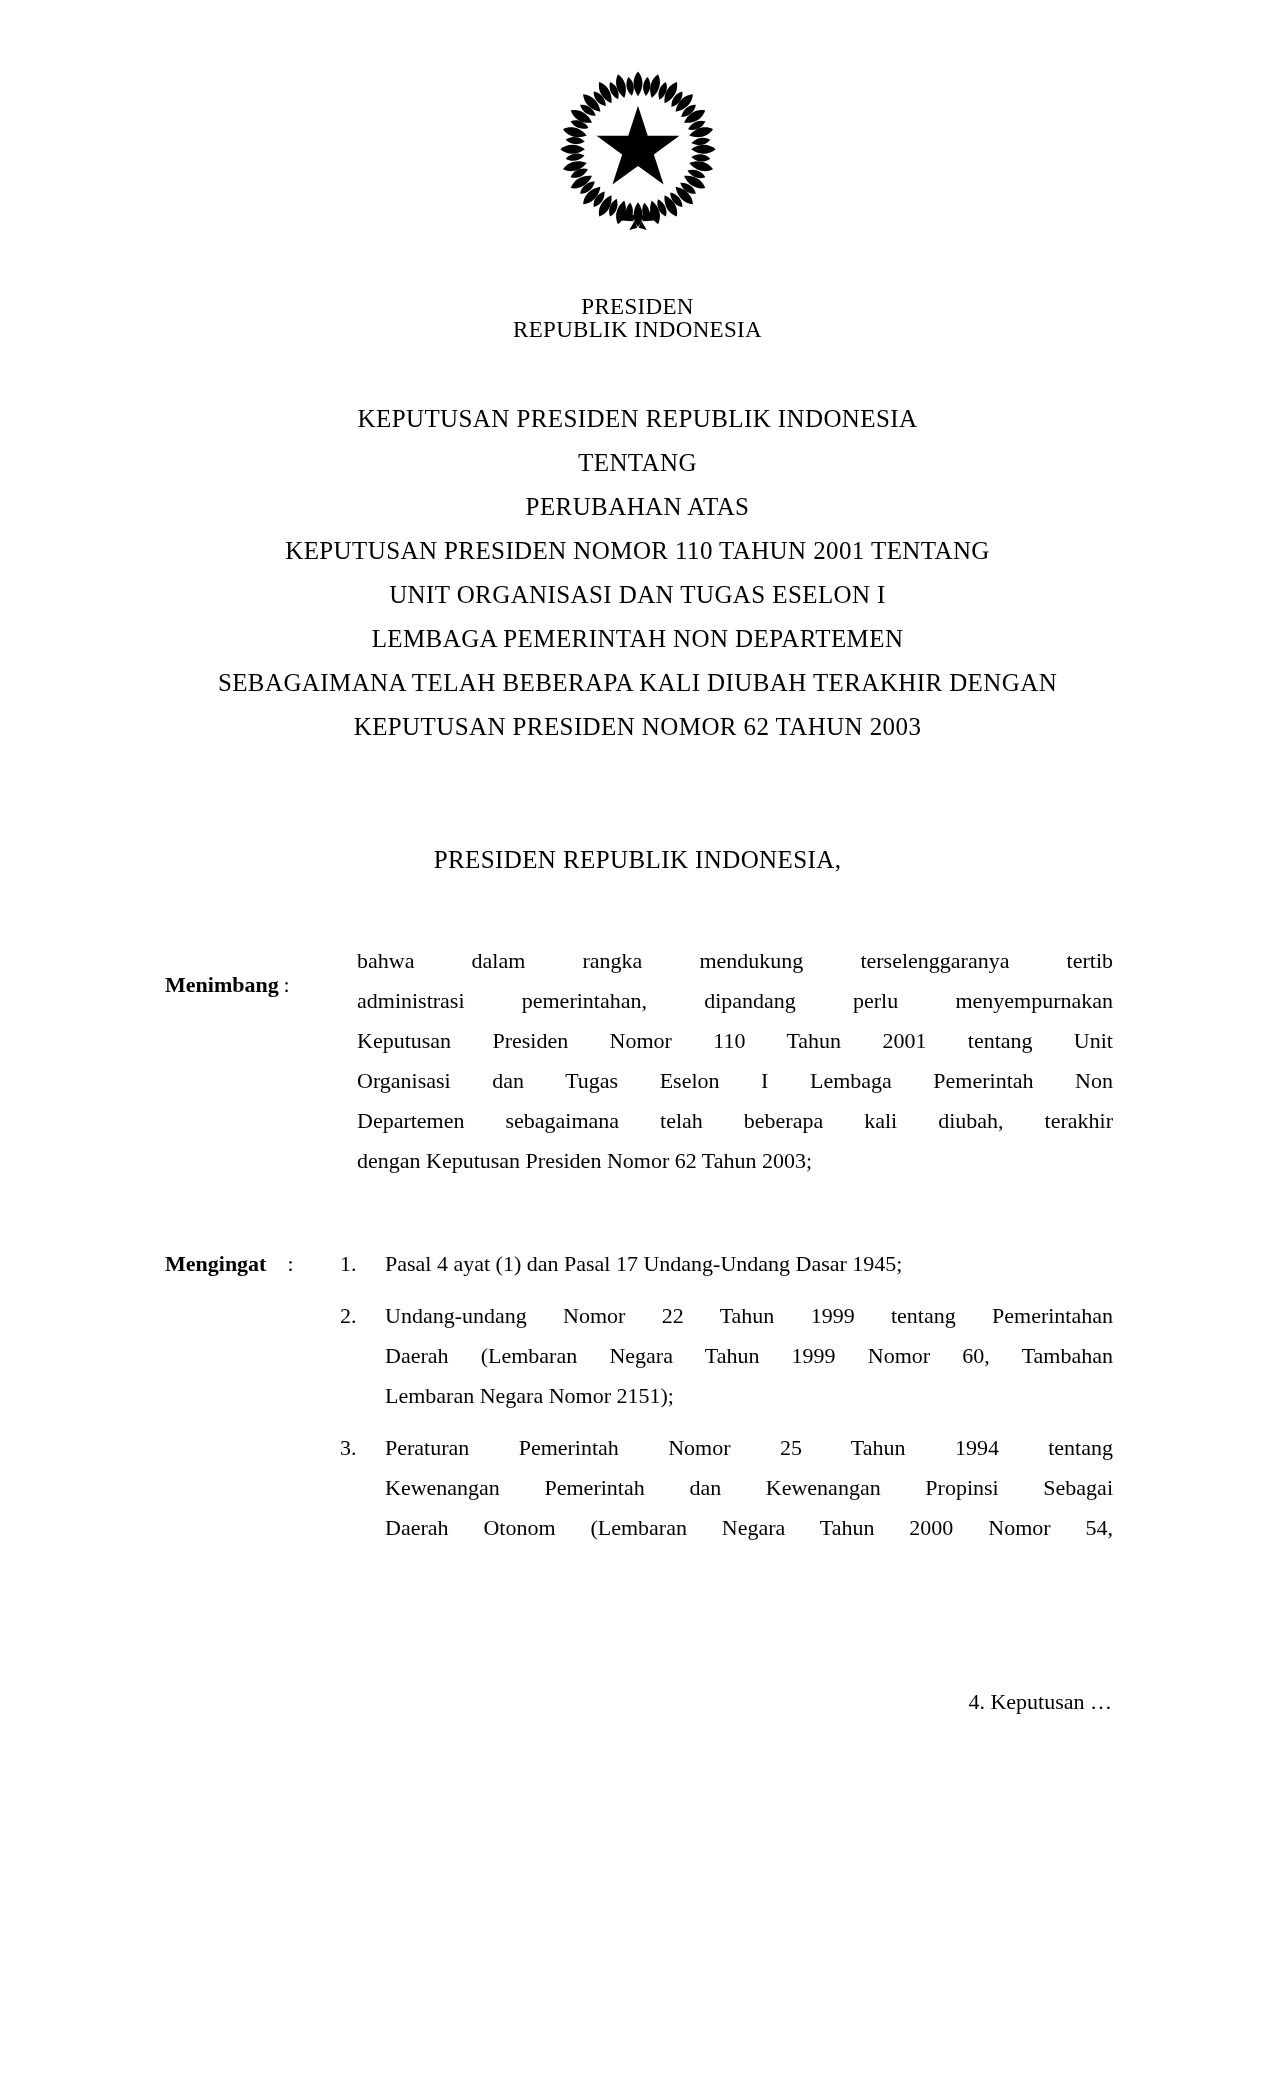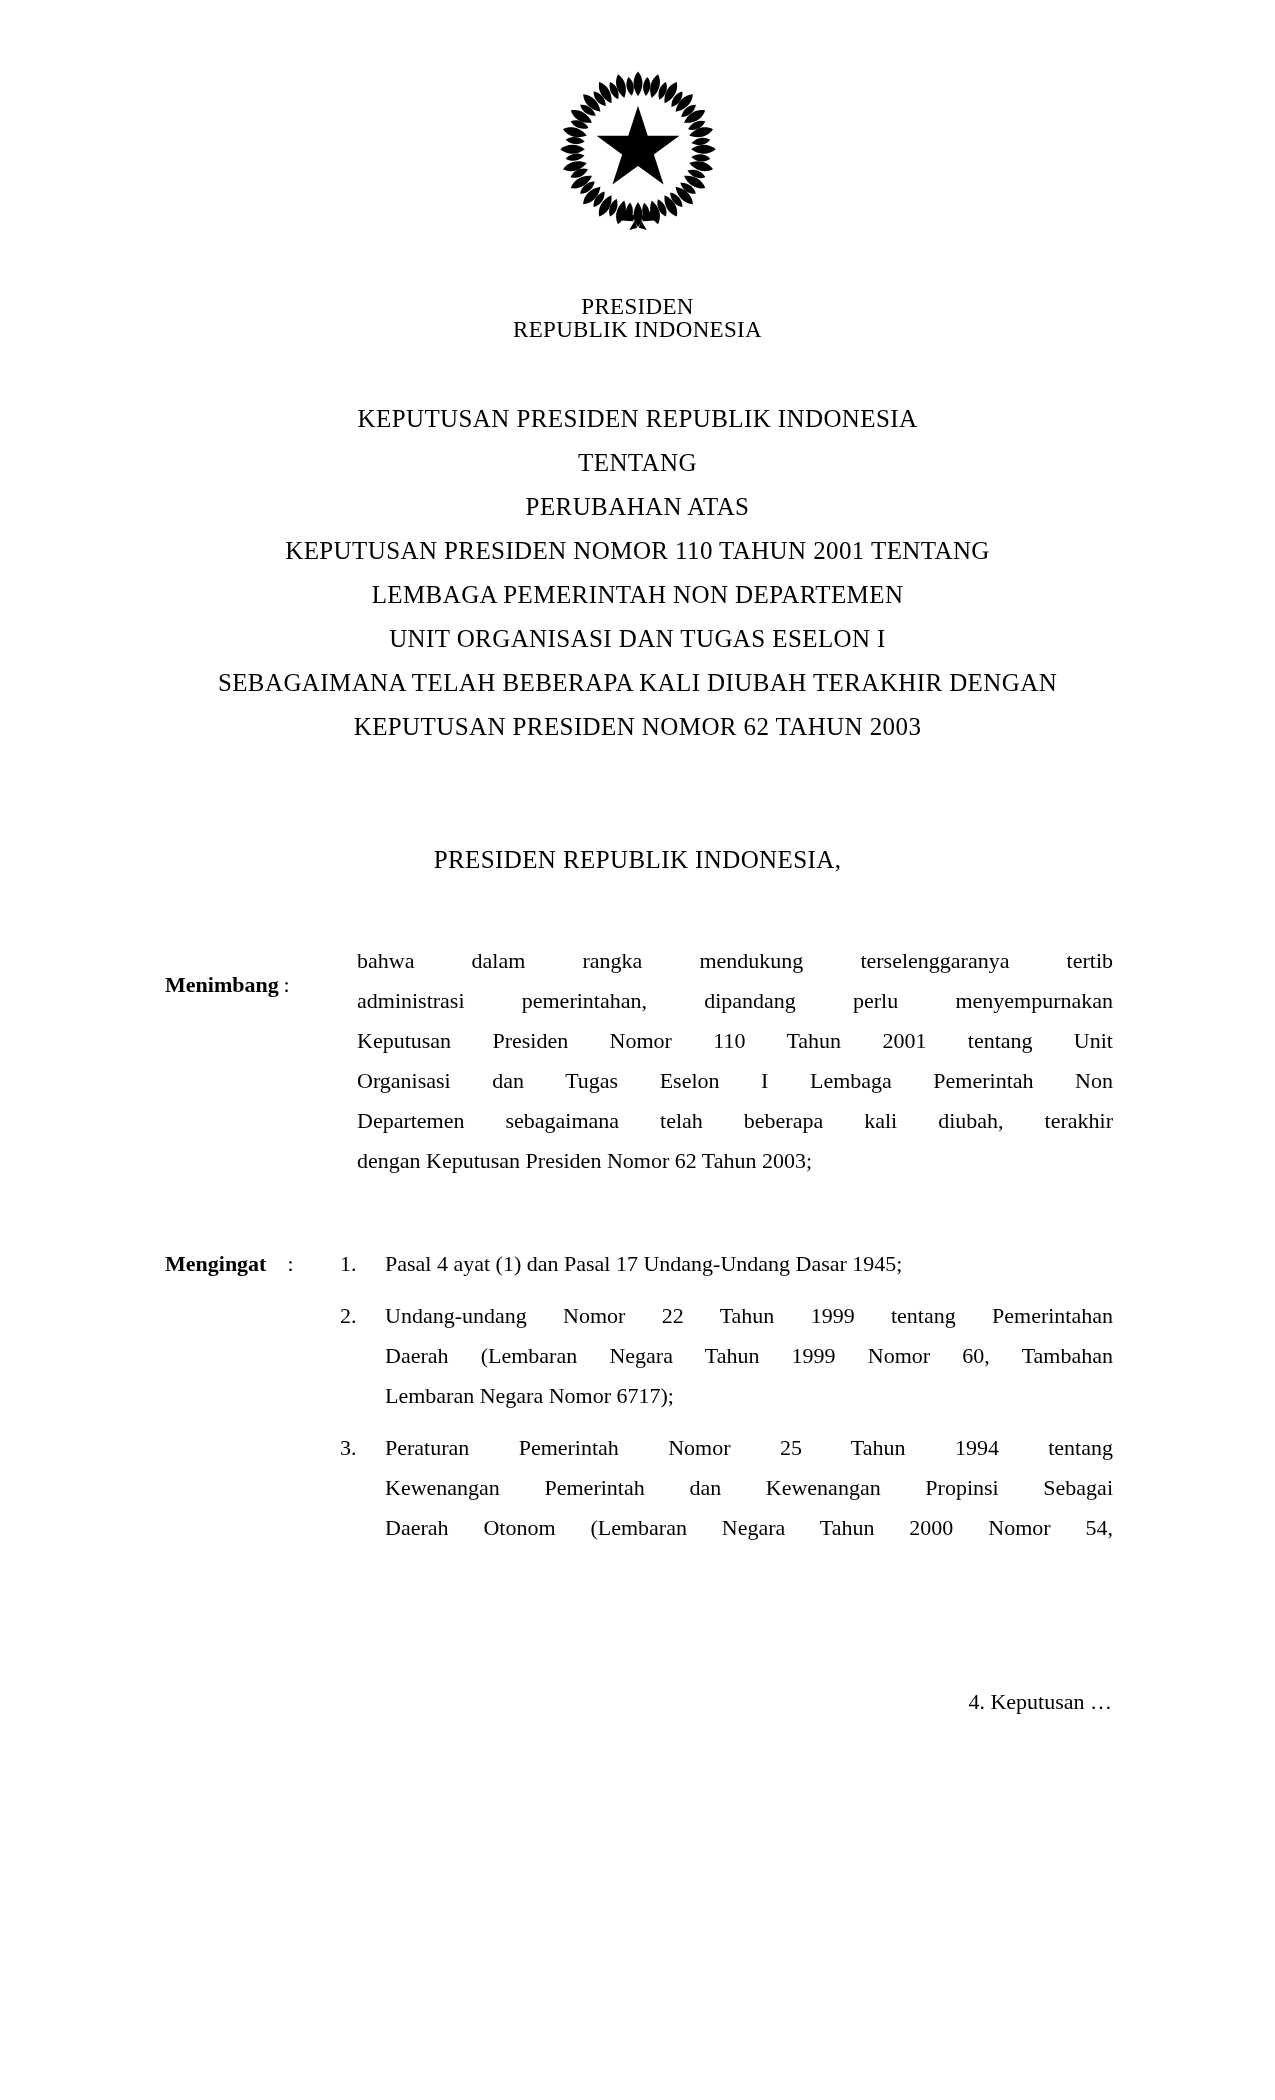--- a/index.html
+++ b/index.html
@@ -132,22 +132,22 @@
   <div class="seal-caption">
     <div>PRESIDEN</div>
     <div>REPUBLIK INDONESIA</div>
   </div>
 
   <div class="decree-title">
     <div class="title-line">KEPUTUSAN PRESIDEN REPUBLIK INDONESIA</div>
     <div class="title-line">TENTANG</div>
     <div class="title-line">PERUBAHAN ATAS</div>
     <div class="title-line">KEPUTUSAN PRESIDEN NOMOR 110 TAHUN 2001 TENTANG</div>
+    <div class="title-line">UNIT ORGANISASI DAN TUGAS ESELON I</div>
     <div class="title-line">LEMBAGA PEMERINTAH NON DEPARTEMEN</div>
-    <div class="title-line">UNIT ORGANISASI DAN TUGAS ESELON I</div>
     <div class="title-line">SEBAGAIMANA TELAH BEBERAPA KALI DIUBAH TERAKHIR DENGAN</div>
     <div class="title-line">KEPUTUSAN PRESIDEN NOMOR 62 TAHUN 2003</div>
   </div>
 
   <div class="opening">PRESIDEN REPUBLIK INDONESIA,</div>
 
   <div class="clause-label menimbang body-text">
     <span class="lbl">Menimbang</span>
     <span class="colon">:</span>
   </div>
@@ -168,21 +168,21 @@
 
     <div class="m-item">
       <span class="num">1.</span>
       <div class="jl">Pasal 4 ayat (1) dan Pasal 17 Undang-Undang Dasar 1945;</div>
     </div>
 
     <div class="m-item">
       <span class="num">2.</span>
       <div class="jl just">Undang-undang Nomor 22 Tahun 1999 tentang Pemerintahan</div>
       <div class="jl just">Daerah (Lembaran Negara Tahun 1999 Nomor 60, Tambahan</div>
-      <div class="jl">Lembaran Negara Nomor 6717);</div>
+      <div class="jl">Lembaran Negara Nomor 2151);</div>
     </div>
 
     <div class="m-item">
       <span class="num">3.</span>
       <div class="jl just">Peraturan Pemerintah Nomor 25 Tahun 1994 tentang</div>
       <div class="jl just">Kewenangan Pemerintah dan Kewenangan Propinsi Sebagai</div>
       <div class="jl just">Daerah Otonom (Lembaran Negara Tahun 2000 Nomor 54,</div>
     </div>
 
   </div>

